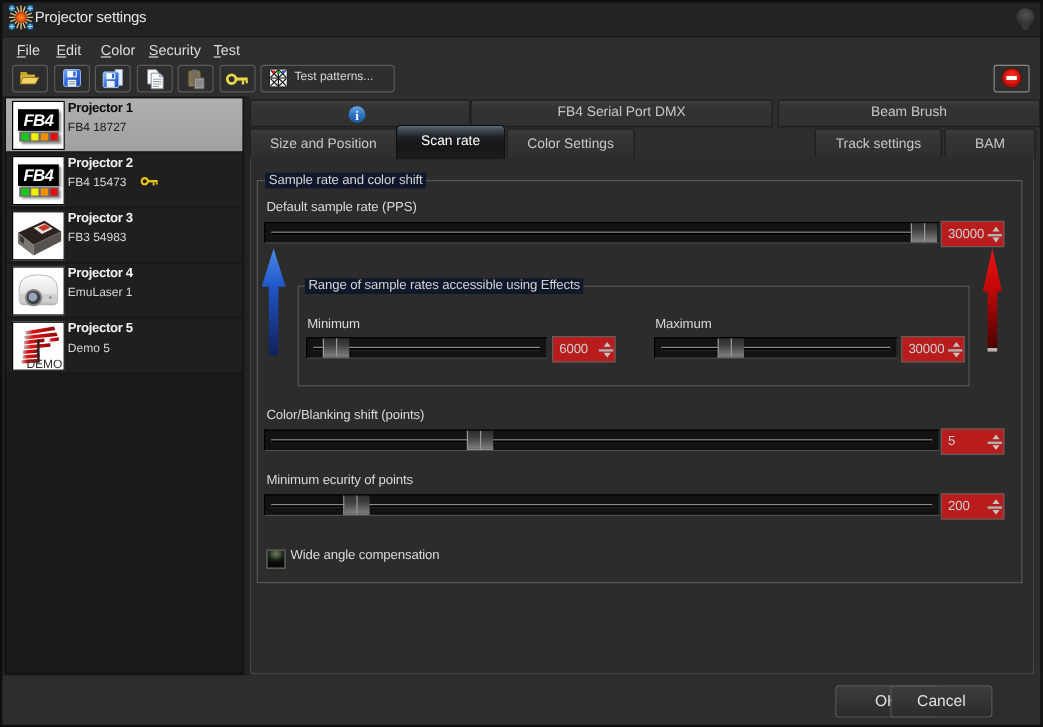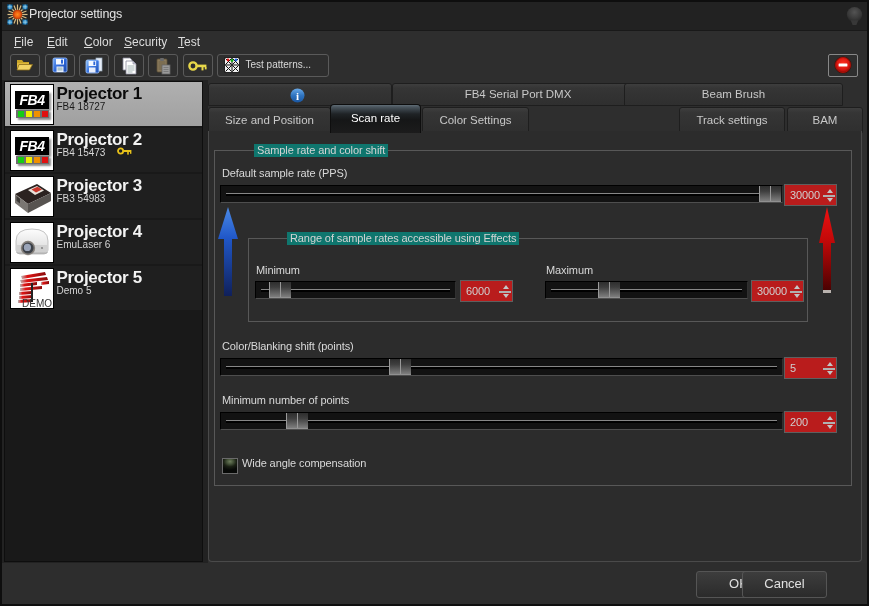--- a/index.html
+++ b/index.html
@@ -15,35 +15,35 @@
 .mi u{text-decoration:underline;}
 
 .tbtn{position:absolute;top:54px;width:28px;height:21px;border:1px solid #5a5a5a;border-radius:3px;background:#2e2e2e;}
 #testbtn{position:absolute;top:54px;left:216.5px;width:110px;height:21px;border:1px solid #5a5a5a;border-radius:3px;background:#2e2e2e;color:#d8d8d8;font-size:10px;white-space:nowrap;}
 #offbtn{position:absolute;top:54px;left:828px;width:28px;height:21px;border:1px solid #888;border-radius:2px;background:#2e2e2e;}
 
 #list{position:absolute;left:4px;top:81px;width:197px;height:479px;background:#191919;border:1px solid #0e0e0e;}
 .row{position:absolute;left:0;width:197px;height:44px;background:#1f1f1f;}
 .rowsel{background:linear-gradient(180deg,#b0b0b0,#a0a0a0);}
 .thumb{position:absolute;left:5px;top:2px;width:42px;height:39px;background:#fff;border:1px solid #000;}
-.rt1{position:absolute;left:51.5px;top:2px;font-size:17px;font-weight:bold;color:#f2f2f2;letter-spacing:-0.3px;}
+.rt1{position:absolute;left:51.5px;top:2px;font-size:11px;font-weight:bold;color:#f2f2f2;letter-spacing:-0.3px;}
 .rt2{position:absolute;left:51.5px;top:19px;font-size:10px;color:#d6d6d6;}
 .rowsel .rt1{color:#0a0a0a;}
 .rowsel .rt2{color:#1a1a1a;}
 
 #pane{position:absolute;left:208px;top:131px;width:652px;height:430px;background:#2c2c2c;border:1px solid #4a4a4a;border-top:none;border-radius:0 0 4px 4px;}
 .tab{position:absolute;background:linear-gradient(180deg,#3e3e3e 0%,#353535 20%,#2f2f2f 100%);border:1px solid #1e1e1e;border-radius:3px 3px 0 0;color:#c8c8c8;font-size:11.5px;text-align:center;}
 .trow1{top:83px;height:21px;line-height:21px;}
 .trow2{top:107px;height:24px;line-height:24px;}
 #tabactive{position:absolute;left:330px;top:104px;width:89px;height:28px;
   background:linear-gradient(180deg,#606d76 0%,#4a555d 2px,#363e44 5px,#1f2326 9px,#151617 15px,#1c1c1c 100%);
   border:1px solid #0e0e0e;border-bottom:none;border-radius:4px 4px 0 0;color:#fff;font-size:11.5px;text-align:center;line-height:26px;z-index:5;}
 
 .gbox{position:absolute;border:1px solid #585858;}
-.legend{position:absolute;top:-7px;background:#0f766e;padding:0 3px;color:#d4d4d4;font-size:11px;letter-spacing:-0.1px;line-height:13px;white-space:nowrap;margin-left:33px;}
+.legend{position:absolute;top:-7px;background:#0f172a;padding:0 3px;color:#d4d4d4;font-size:11px;letter-spacing:-0.1px;line-height:13px;white-space:nowrap;}
 .lbl{position:absolute;color:#d9d9d9;font-size:11px;letter-spacing:-0.1px;white-space:nowrap;}
 
 .track{position:absolute;height:16px;background:#121212;border:1px solid #000;border-bottom:1px solid #4e4e4e;border-right:1px solid #303030;}
 .groove{position:absolute;left:5px;right:5px;top:7px;height:1px;background:#878787;border-bottom:2px solid #000;}
 .handle{position:absolute;top:0px;bottom:0px;width:21px;background:linear-gradient(180deg,#2e2e2e 0%,#3e3e3e 35%,#7e7e7e 100%);border-left:1px solid #9a9a9a;border-bottom:1px solid #909090;}
 .handle:after{content:"";position:absolute;left:10px;top:0;bottom:0;width:1px;background:#999;}
 
 .spin{position:absolute;width:51px;height:20px;background:#b91c1c;border:1px solid #5f5f5f;color:#cfcfcf;font-size:11px;}
 .spin .v{position:absolute;left:5px;top:4px;letter-spacing:-0.1px;}
 .spin .bar{position:absolute;right:1px;top:10px;width:12px;height:2px;background:#b0b0b0;}
@@ -289,21 +289,21 @@
             </defs>
           <path d="M5 18 Q5 6 21 6 Q37 6 37 18 L37 27 Q37 31 33 31 L9 31 Q5 31 5 27 Z" fill="url(#prj)" stroke="#aaa" stroke-width="0.7"></path>
           <rect x="5" y="22" width="32" height="7" fill="#d0d0d0"></rect>
           <circle cx="17" cy="25" r="7.2" fill="#86817c"></circle>
           <circle cx="17" cy="25" r="5.6" fill="#3c4148"></circle>
           <circle cx="16.4" cy="24.4" r="3.6" fill="#9aa4b8"></circle>
           <circle cx="31" cy="25" r="1.1" fill="#888"></circle>
         </svg>
       </div>
       <div class="rt1">Projector 4</div>
-        <div class="rt2">EmuLaser 6</div>
+        <div class="rt2">EmuLaser 1</div>
     </div>
     <div class="row" style="top:184px">
       <div class="thumb">
         <svg width="42" height="39" viewBox="0 0 42 39">
           <defs>
               <linearGradient id="rsw" x1="0" y1="0" x2="1" y2="0">
             <stop offset="0" stop-color="#b8b8b8"></stop>
                 <stop offset="0.25" stop-color="#e01414"></stop>
                 <stop offset="1" stop-color="#8a0a0a"></stop>
           </linearGradient>
@@ -334,21 +334,21 @@
         <stop offset="0" stop-color="#6aaae8"></stop>
             <stop offset="0.5" stop-color="#2f74c0"></stop>
             <stop offset="1" stop-color="#1a56a0"></stop>
       </linearGradient>
         </defs>
       <circle cx="7.5" cy="7.5" r="7" fill="url(#inf)"></circle>
       <text x="7.5" y="11.8" text-anchor="middle" font-family="Liberation Serif" font-weight="bold" font-size="11" fill="#fff">i</text>
     </svg>
   </div>
   <div class="tab trow1" style="left:392px;width:250px;">FB4 Serial Port DMX</div>
-  <div class="tab trow1" style="left:624px;width:217px;">Beam Brush</div>
+  <div class="tab trow1" style="left:648px;width:217px;">Beam Brush</div>
 
   <div class="tab trow2" style="left:208px;width:121px;">Size and Position</div>
   <div class="tab trow2" style="left:422px;width:105px;">Color Settings</div>
   <div class="tab trow2" style="left:679px;width:104px;">Track settings</div>
   <div class="tab trow2" style="left:787px;width:74px;">BAM</div>
   <div id="tabactive">Scan rate</div>
 
   <div id="pane"></div>
 
   <div class="gbox" style="left:214px;top:150px;width:636px;height:334px;">
@@ -419,21 +419,21 @@
     <div class="groove"></div>
     <div class="handle" style="left:168px"></div>
   </div>
   <div class="spin" style="left:784px;top:357px;">
       <span class="v">5</span>
       <span class="bar"></span>
       <span class="up"></span>
       <span class="dn"></span>
     </div>
 
-  <div class="lbl" style="left:222px;top:394px">Minimum number of points</div>
+  <div class="lbl" style="left:222px;top:394px">Minimum ecurity of points</div>
   <div class="track" style="left:220px;top:412px;width:561px;">
     <div class="groove"></div>
     <div class="handle" style="left:65px"></div>
   </div>
   <div class="spin" style="left:784px;top:411px;">
       <span class="v">200</span>
       <span class="bar"></span>
       <span class="up"></span>
       <span class="dn"></span>
     </div>

